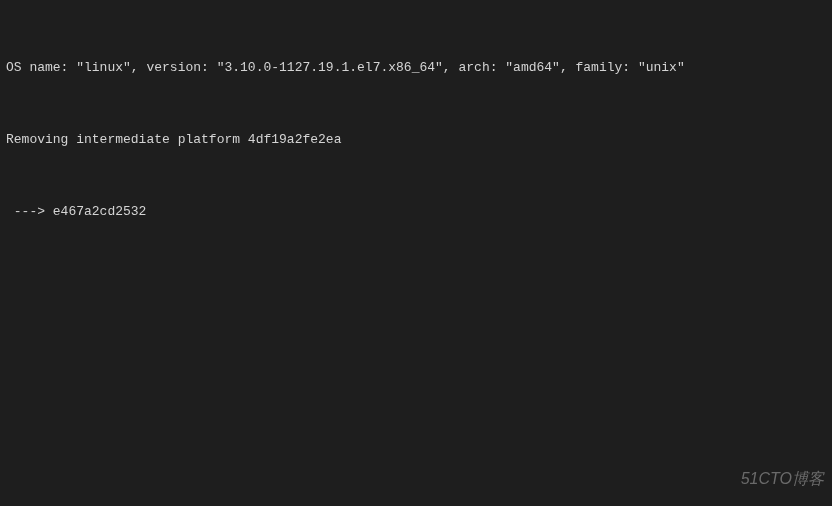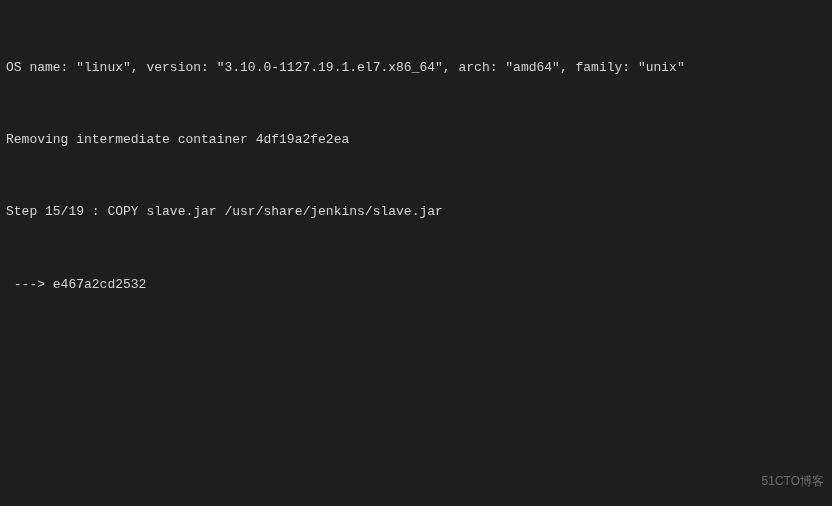--- a/index.html
+++ b/index.html
@@ -23,31 +23,31 @@
     white-space: pre;
   }
   .line {
     display: block;
   }
   .watermark {
     position: absolute;
     right: 8px;
     bottom: 16px;
     color: #6a6a6a;
-    font-size: 12px;
+    font-size: 16px;
     font-family: -apple-system, sans-serif;
+    font-style: italic;
   }
 </style>
 </head>
 <body>
 
 <div class="terminal">
   <span class="line">OS name: "linux", version: "3.10.0-1127.19.1.el7.x86_64", arch: "amd64", family: "unix"</span>
-  <span class="line">Removing intermediate container 4df19a2fe2ea</span>
-  <span class="line">Step 15/19 : COPY slave.jar /usr/share/jenkins/slave.jar</span>
+  <span class="line">Removing intermediate platform 4df19a2fe2ea</span>
   <span class="line"> ---&gt; e467a2cd2532</span>
   
   
   
   
   
   
   
   
   

